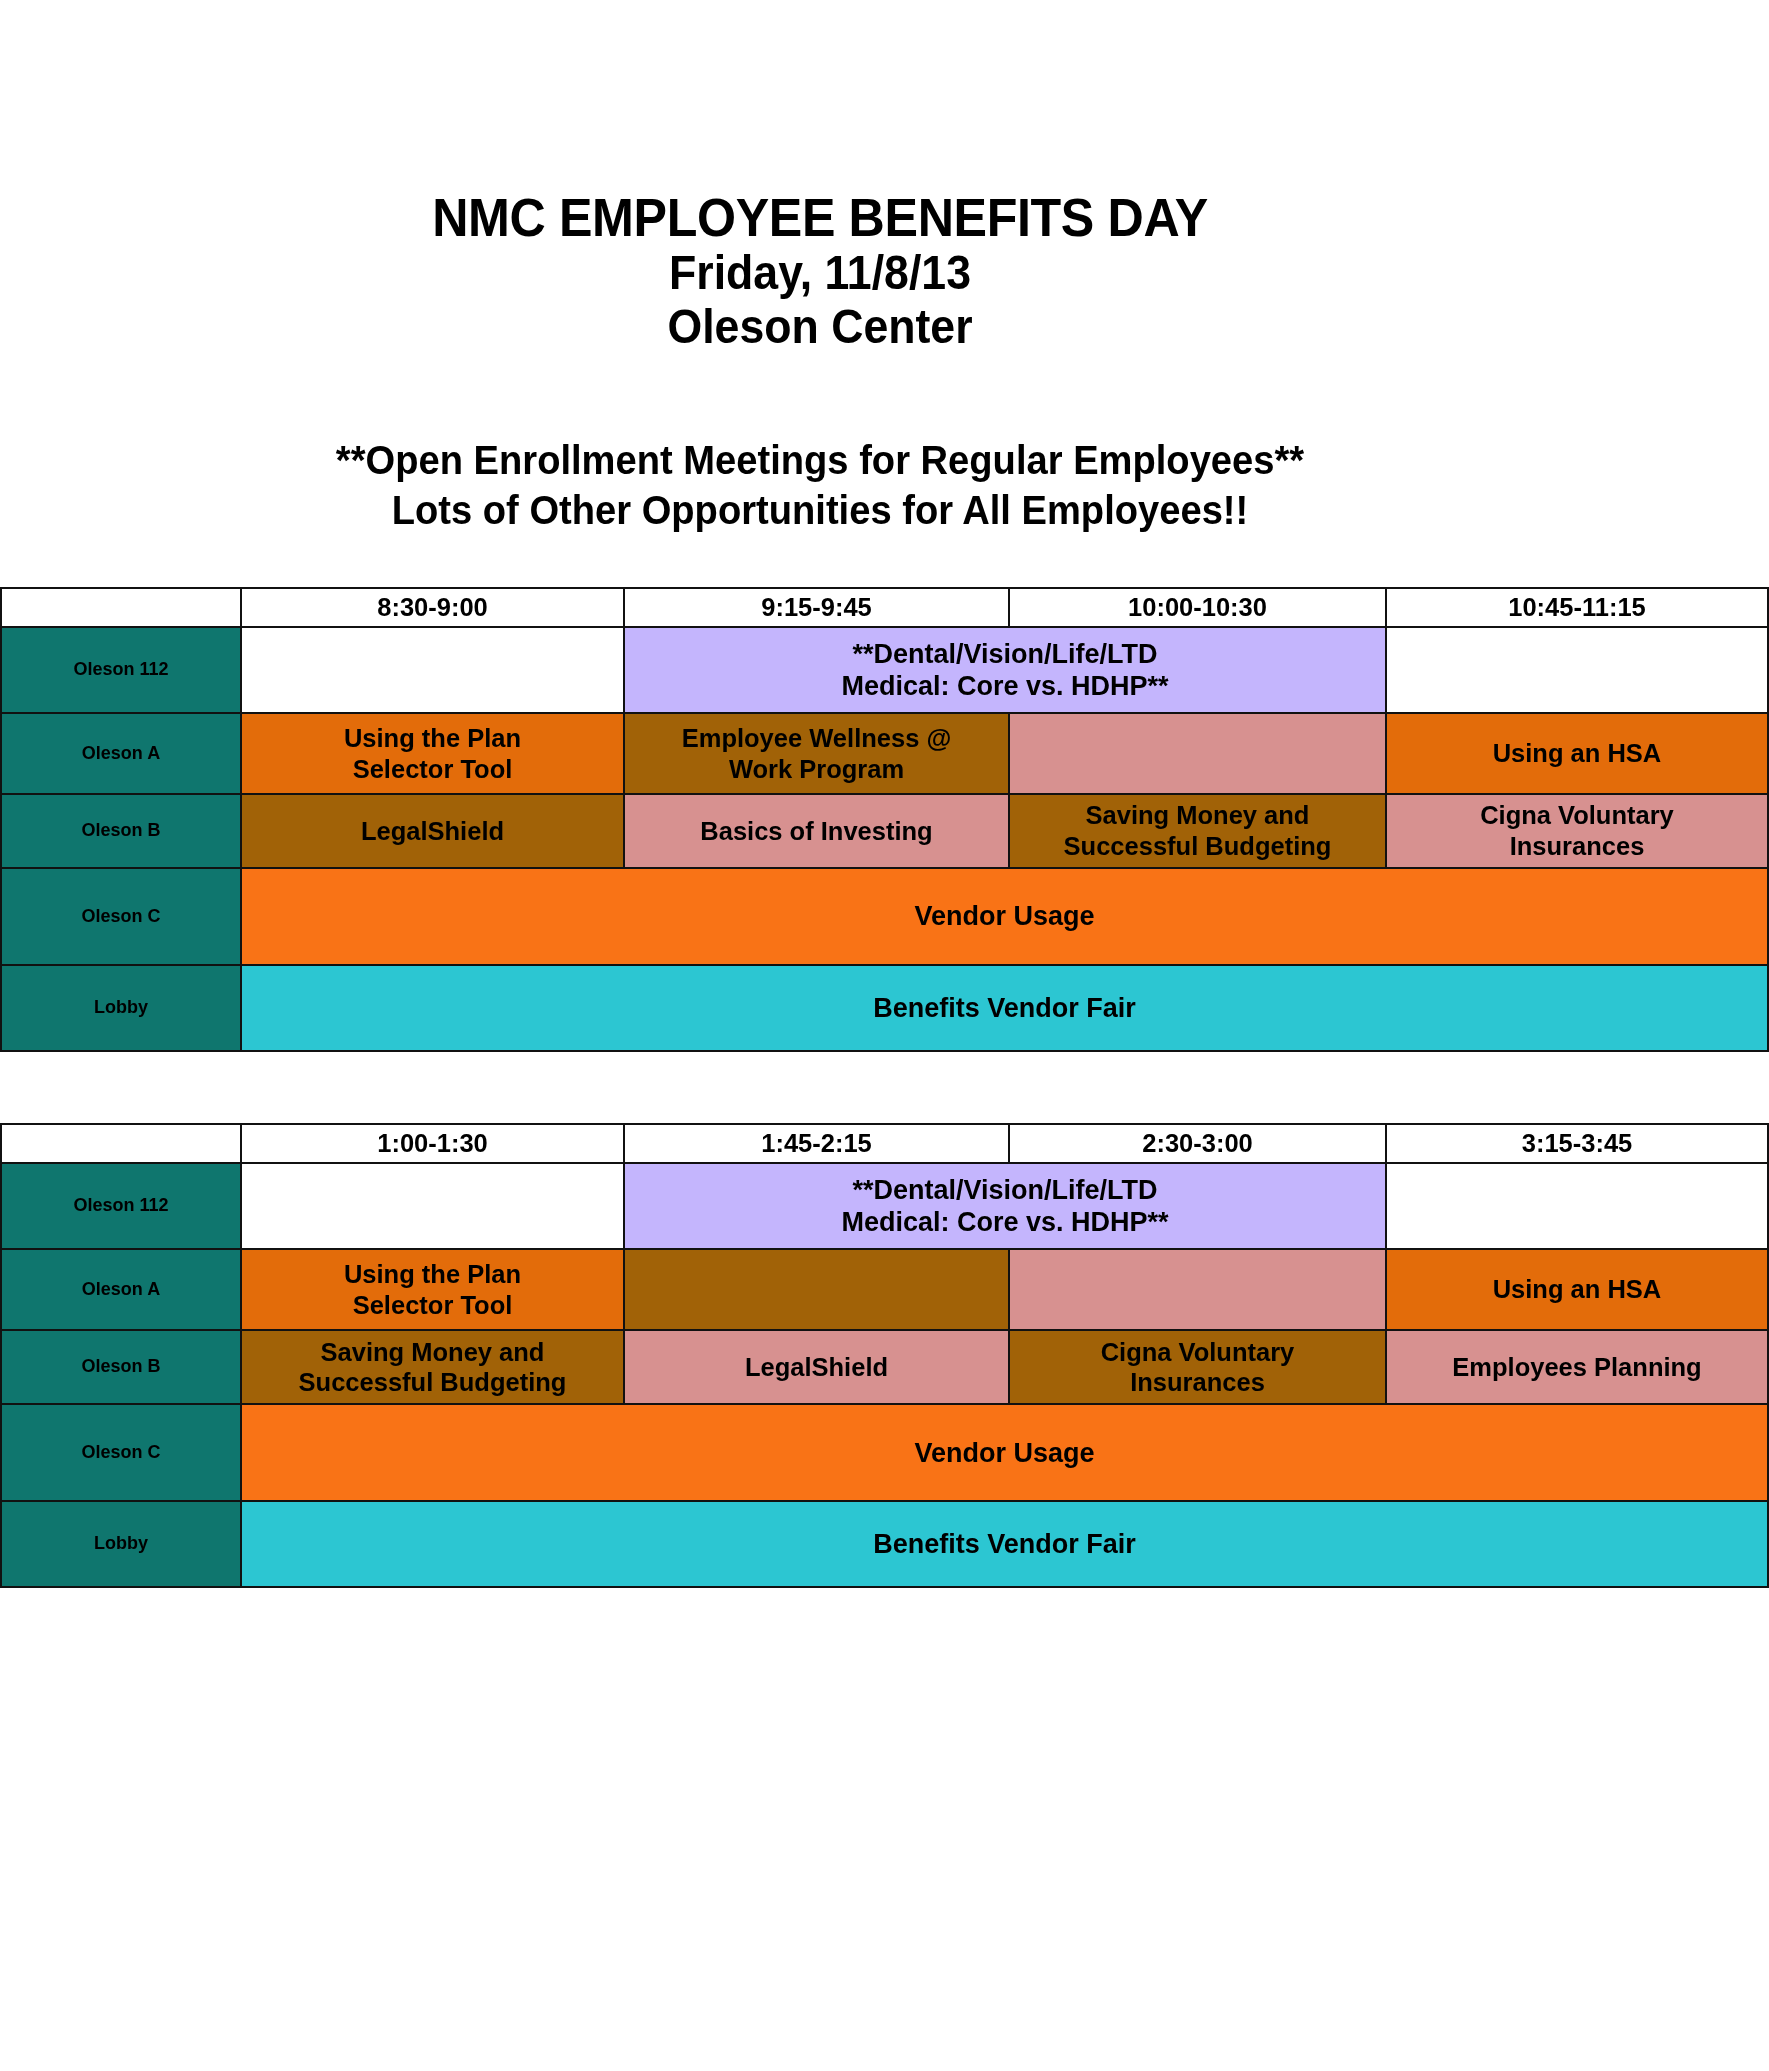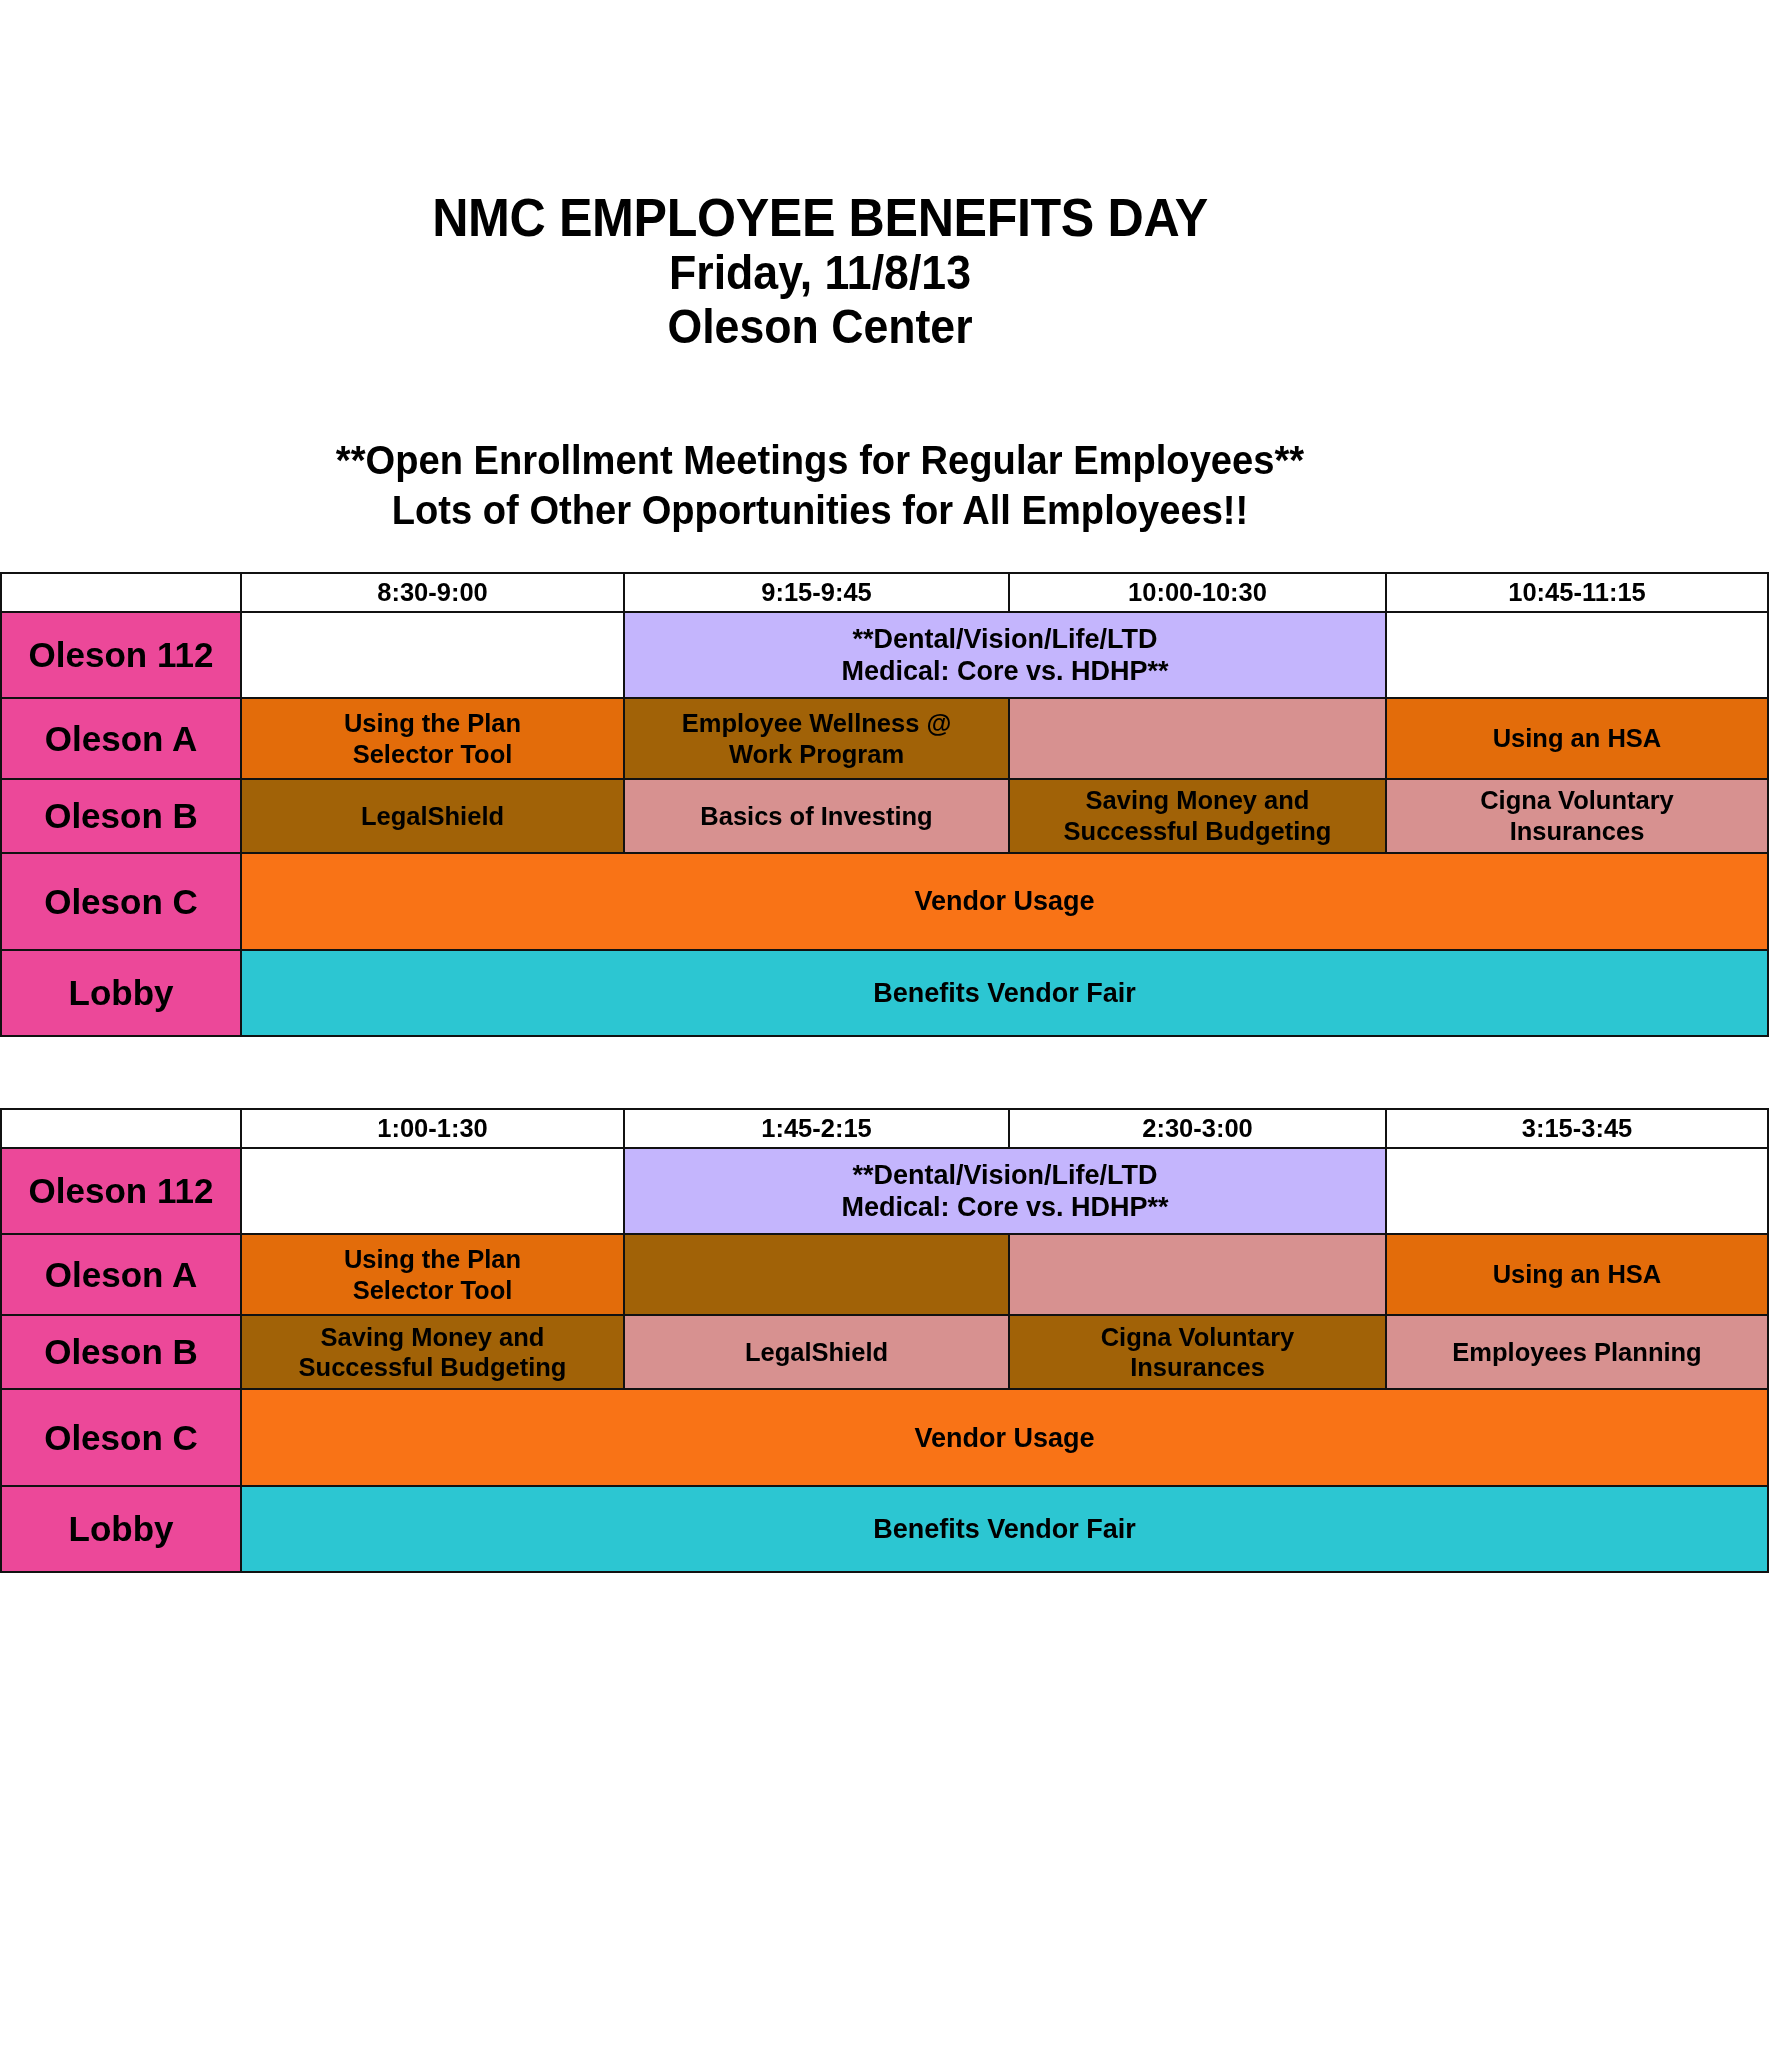--- a/index.html
+++ b/index.html
@@ -54,21 +54,21 @@
     transform-origin: center;
   }
 
   
   .sched {
     border-collapse: collapse;
     table-layout: fixed;
     width: 1769px;
     border: 2.5px solid #111;
   }
-  .sched.first { margin-top: 37px; }
+  .sched.first { margin-top: 52px; }
   .sched.second { margin-top: 71px; }
 
   .sched col.c-label { width: 240px; }
   .sched col.c-1 { width: 383px; }
   .sched col.c-2 { width: 385px; }
   .sched col.c-3 { width: 377px; }
   .sched col.c-4 { width: 382px; }
 
   .sched td, .sched th {
     border: 2.5px solid #111;
@@ -89,22 +89,22 @@
   }
   .sched thead th.corner { background: #ffffff; }
 
   .row-112 td { height: 86px; }
   .row-a td  { height: 81px; }
   .row-b td  { height: 74px; }
   .row-c td  { height: 97px; }
   .row-lobby td { height: 86px; }
 
   td.label {
-    background: #ec4899;
-    font-size: 35px;
+    background: #0f766e;
+    font-size: 18px;
     text-align: center;
   }
 
   
   .bg-white  { background: #ffffff; }
   .bg-orange { background: #c4b5fd; }
   .bg-dorange{ background: #e36c0a; }
   .bg-green  { background: #a16207; }
   .bg-rose   { background: #d79190; }
   .bg-yellow { background: #f97316; }

